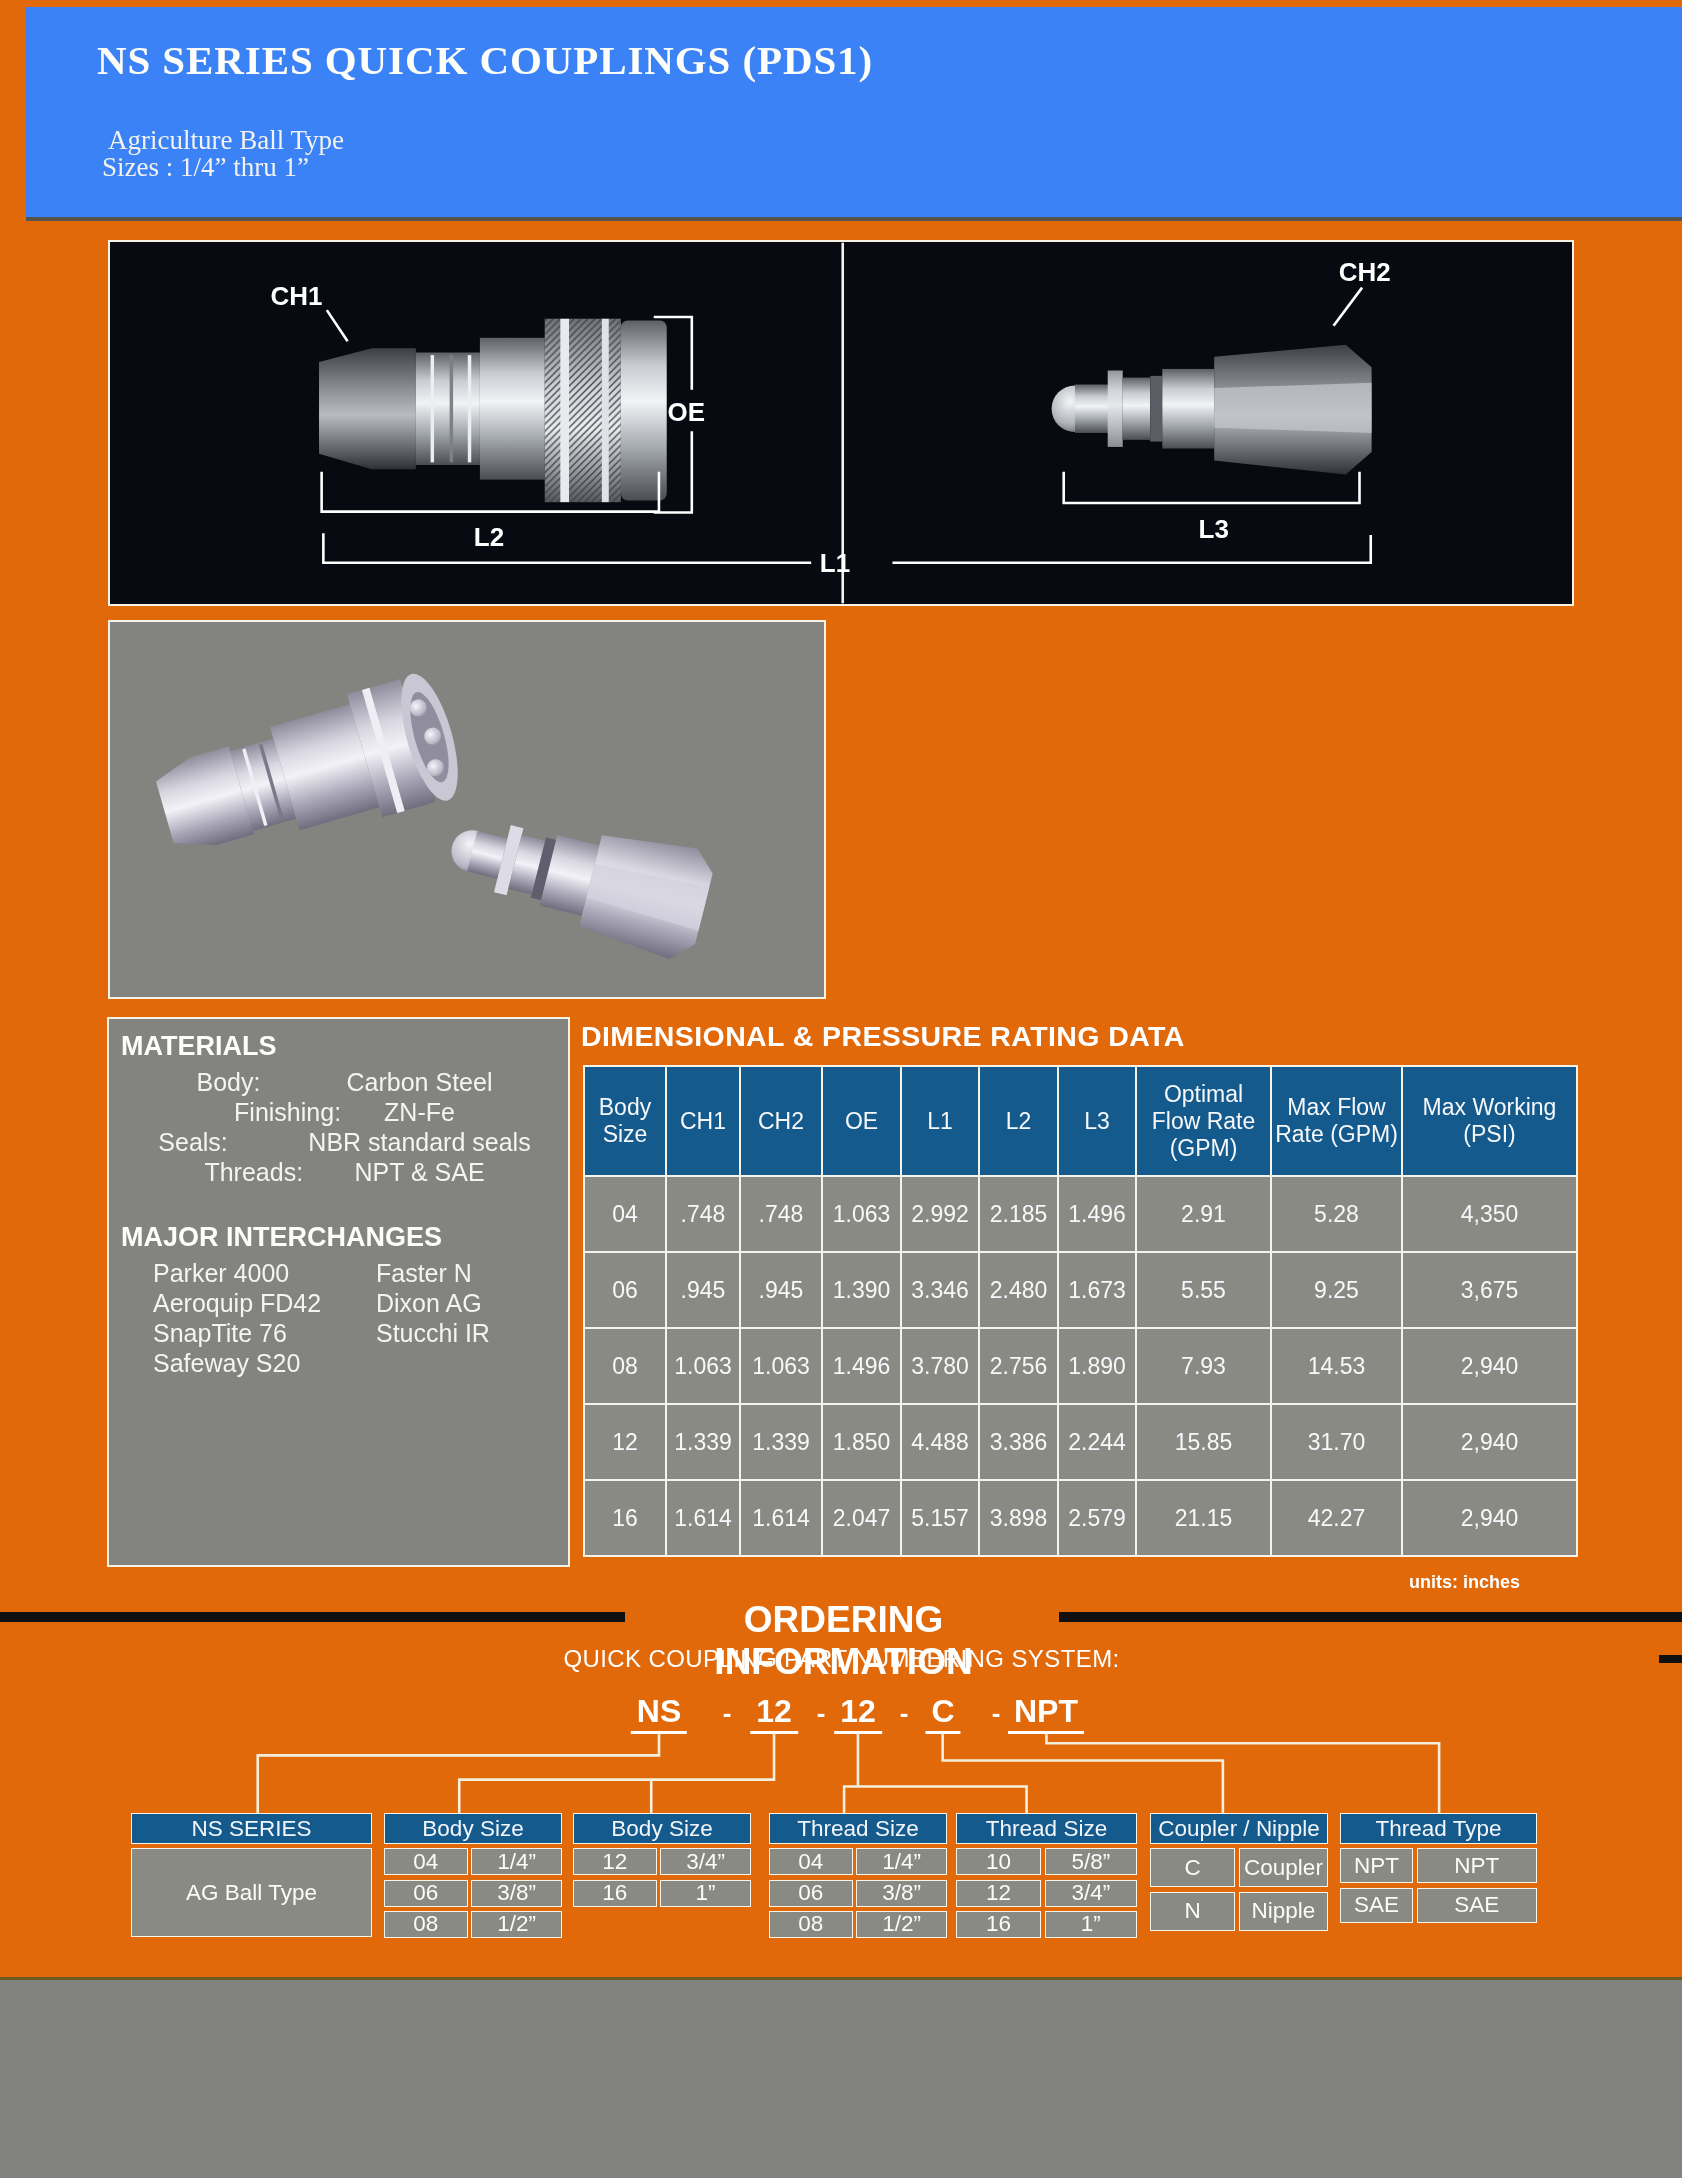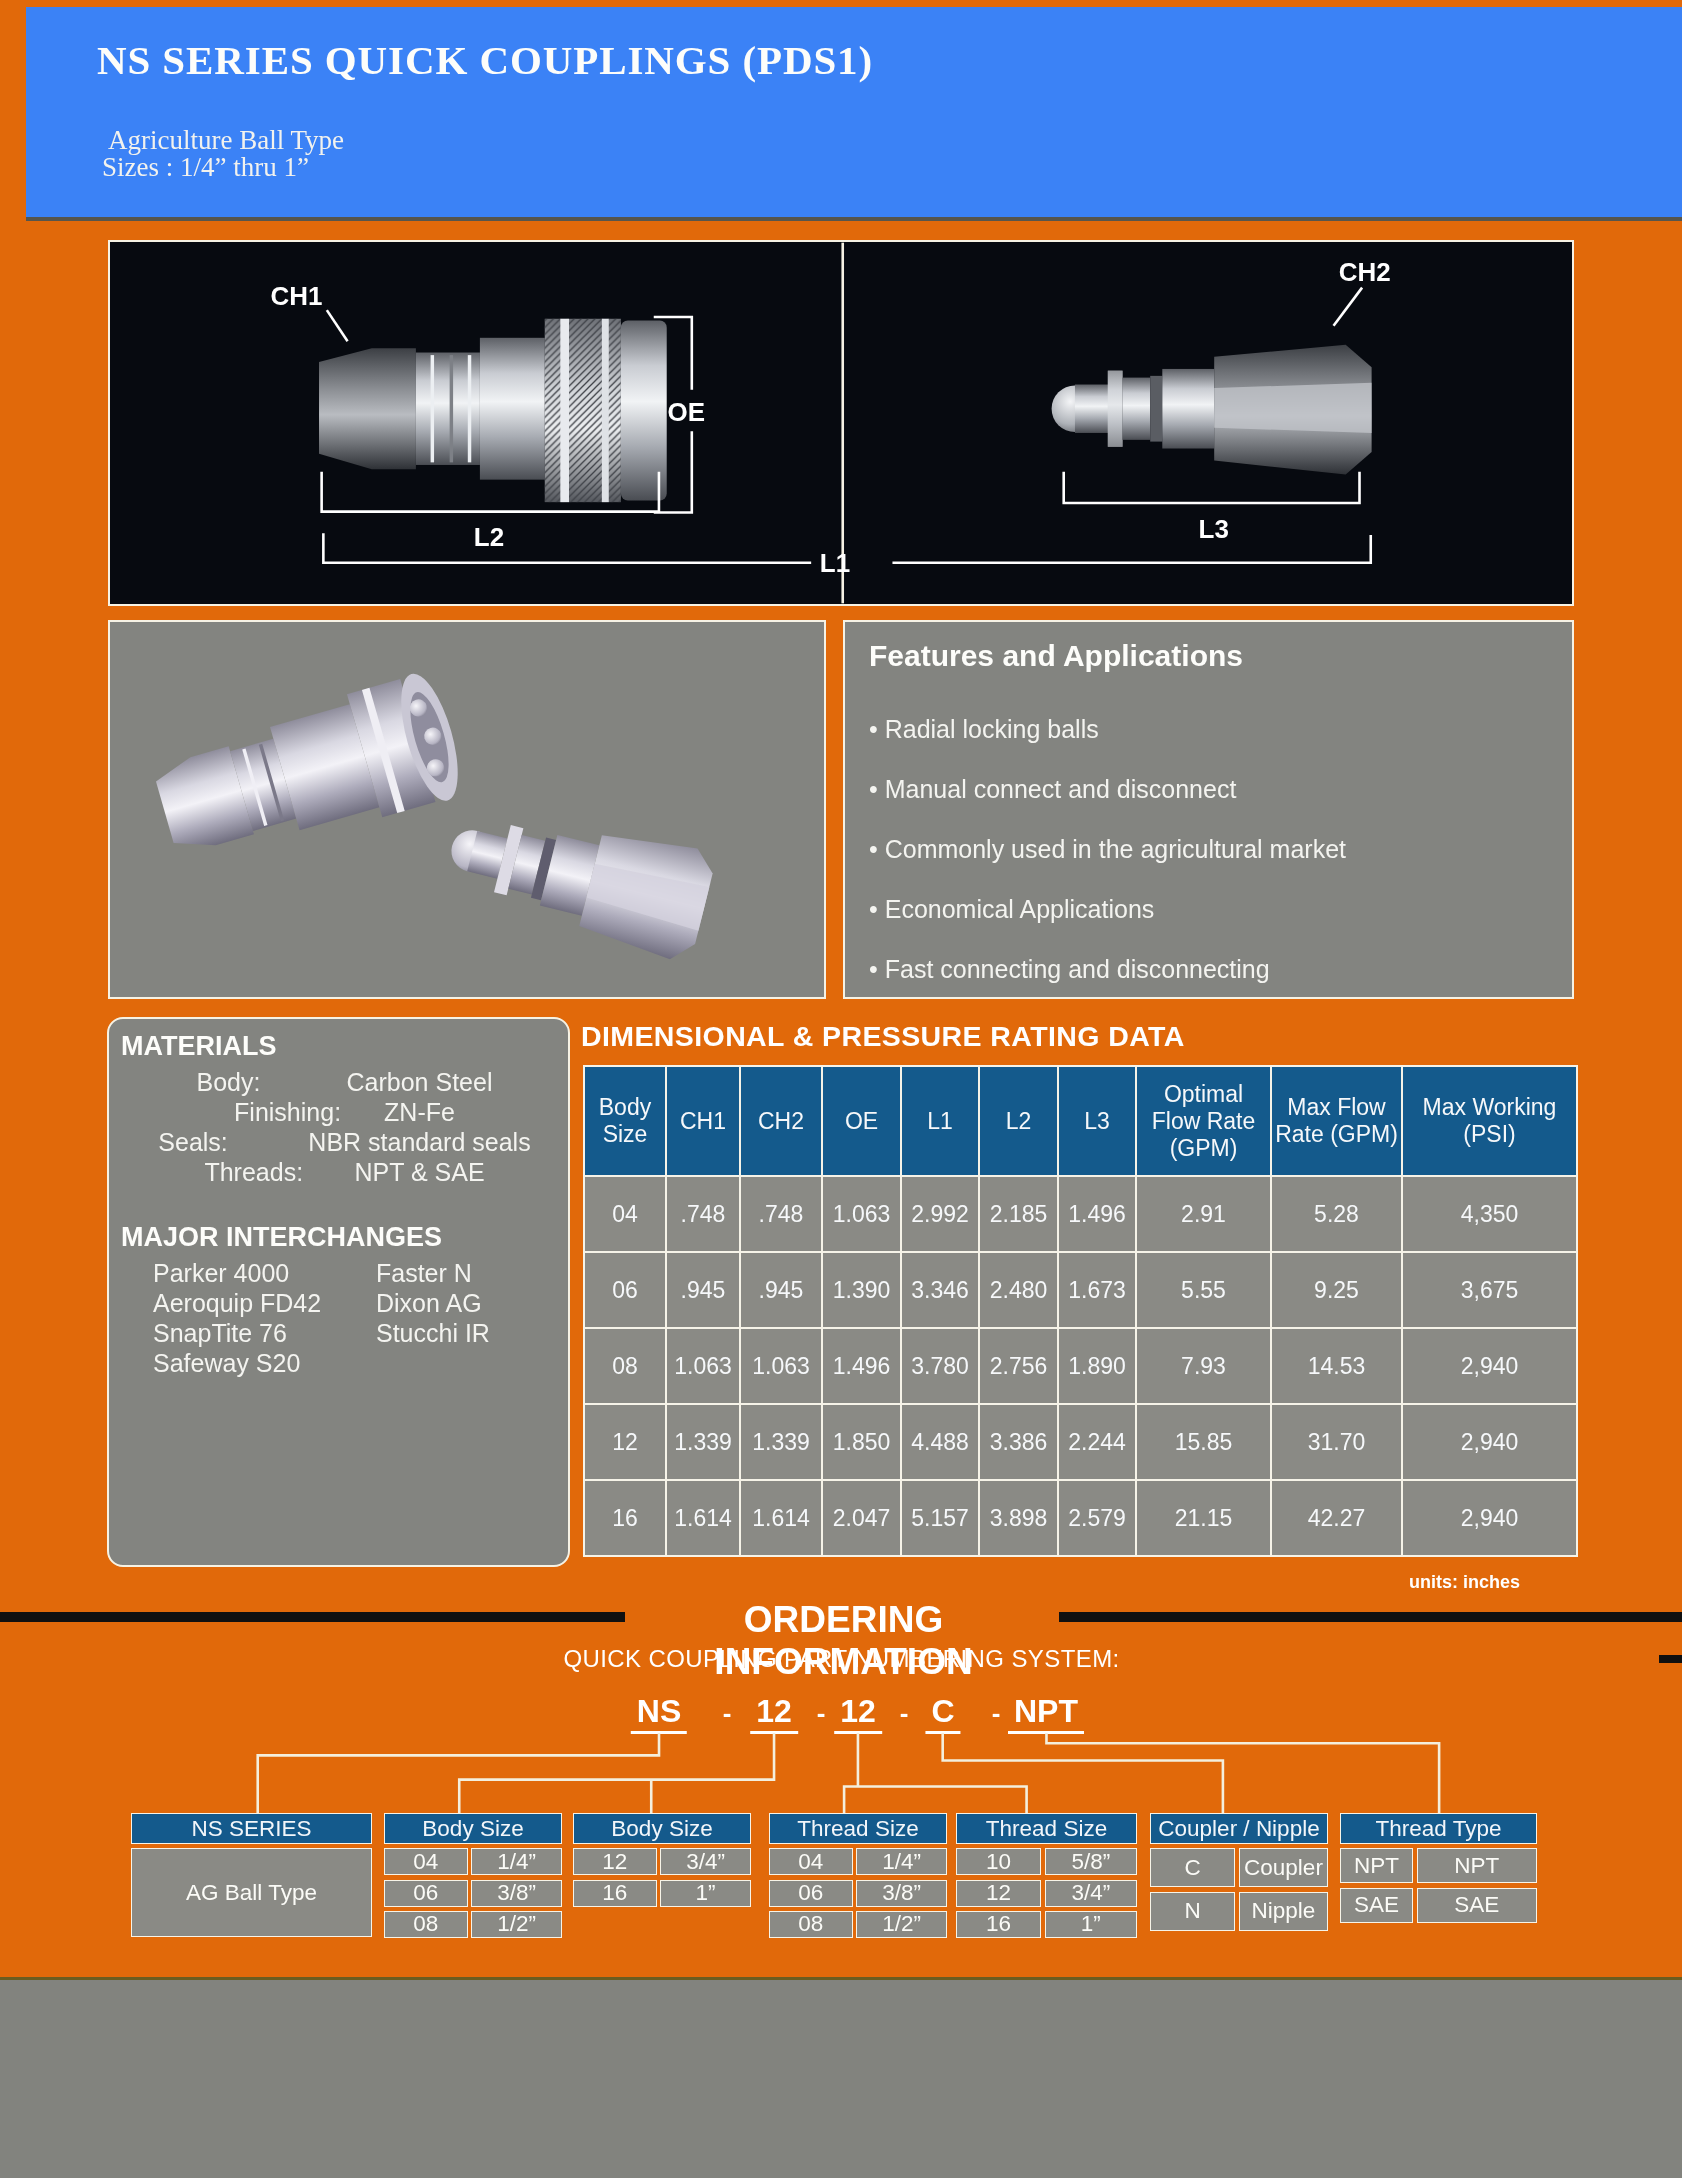--- a/index.html
+++ b/index.html
@@ -22,21 +22,21 @@
   .dim-line{stroke:#ffffff;stroke-width:3;fill:none;}
   
   .gray-panel{background:#838480;border:2.6px solid #f6f2e4;box-sizing:border-box;}
   #render-panel{left:108px;top:620px;width:718px;height:379px;}
   #features-panel{left:843px;top:620px;width:731px;height:379px;}
   #features-title{margin:17.3px 0 0 24px;font-size:30px;font-weight:bold;color:#fdfdfa;}
   #features-list{list-style:none;margin:42px 0 0 24px;padding:0;font-size:25px;color:#f4f4f0;}
   #features-list li{margin-bottom:31px;}
   #features-list li::before{content:"• ";}
   
-  #materials-panel{left:107px;top:1017px;width:463px;height:550px;border-radius:16px;}
+  #materials-panel{left:107px;top:1017px;width:463px;height:550px;}
   .mat-h{margin:12px 0 5.2px 12px;font-size:27px;font-weight:bold;color:#fdfdfa;}
   #materials-specs{margin-left:12px;font-size:25px;line-height:30px;color:#f4f4f0;}
   .spec-row{display:flex;justify-content:center;}
   .spec-label{width:150px;}
   #interchanges-title{margin-top:35px;}
   #interchanges{margin-left:12px;font-size:25px;line-height:30px;color:#f4f4f0;}
   .ic-row{display:flex;margin-left:32px;}
   .ic-c1{width:223px;}
   
   #dim-title{left:581px;top:1020px;font-size:28.5px;font-weight:bold;color:#ffffff;letter-spacing:0.4px;}
@@ -207,30 +207,20 @@
       <rect x="16" y="36" width="36" height="48" fill="url(#lavV)"></rect>
       <rect x="52" y="20" width="15" height="80" fill="#dddbe5"></rect>
       <rect x="67" y="28" width="28" height="64" fill="url(#lavV)"></rect>
       <rect x="95" y="24" width="12" height="72" fill="#5f5d6e"></rect>
       <rect x="107" y="18" width="50" height="84" fill="url(#lavV)"></rect>
       <polygon points="157,6 268,-6 292,18 292,102 268,126 157,114" fill="url(#lavV)"></polygon>
       <polygon points="157,40 292,34 292,86 157,80" fill="#d3d1dd" opacity="0.8"></polygon>
     </g>
   </svg>
 
-  <div class="abs gray-panel" id="features-panel">
-    <div id="features-title">Features and Applications</div>
-    <ul id="features-list">
-        <li>Radial locking balls</li>
-        <li>Manual connect and disconnect</li>
-        <li>Commonly used in the agricultural market</li>
-        <li>Economical Applications</li>
-        <li>Fast connecting and disconnecting</li>
-      </ul>
-  </div>
 
   <div class="abs gray-panel" id="materials-panel">
     <div class="mat-h">MATERIALS</div>
     <div id="materials-specs">
         <div class="spec-row">
           <div class="spec-label">Body:</div>
           <div>Carbon Steel</div>
         </div>
         <div class="spec-row">
           <div class="spec-label">Finishing:</div>

